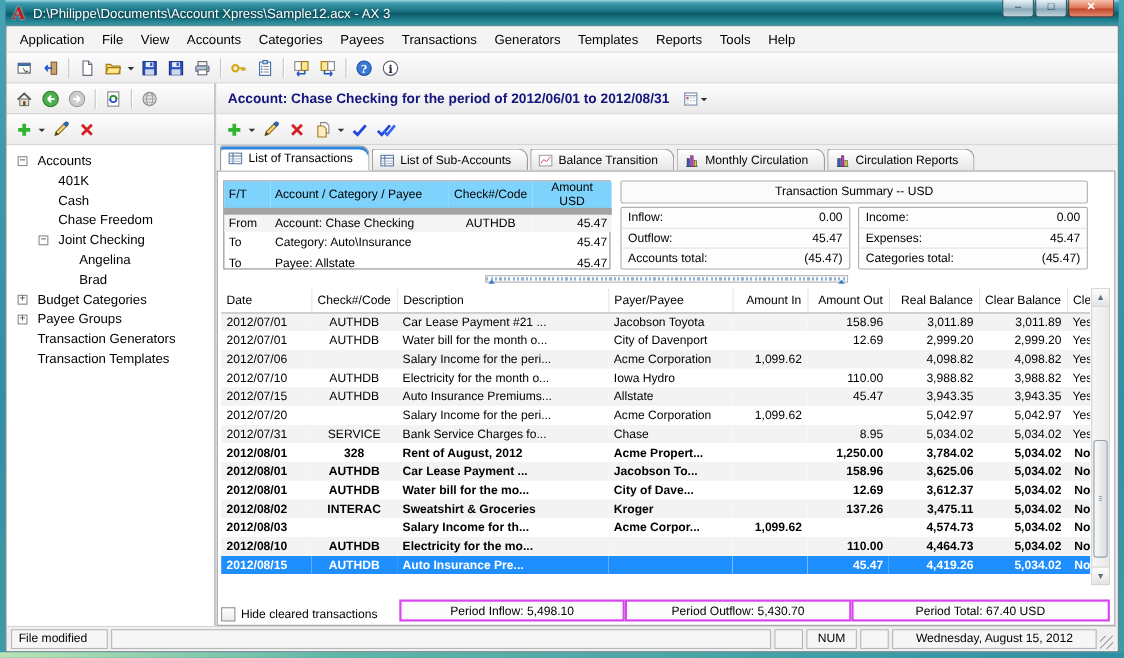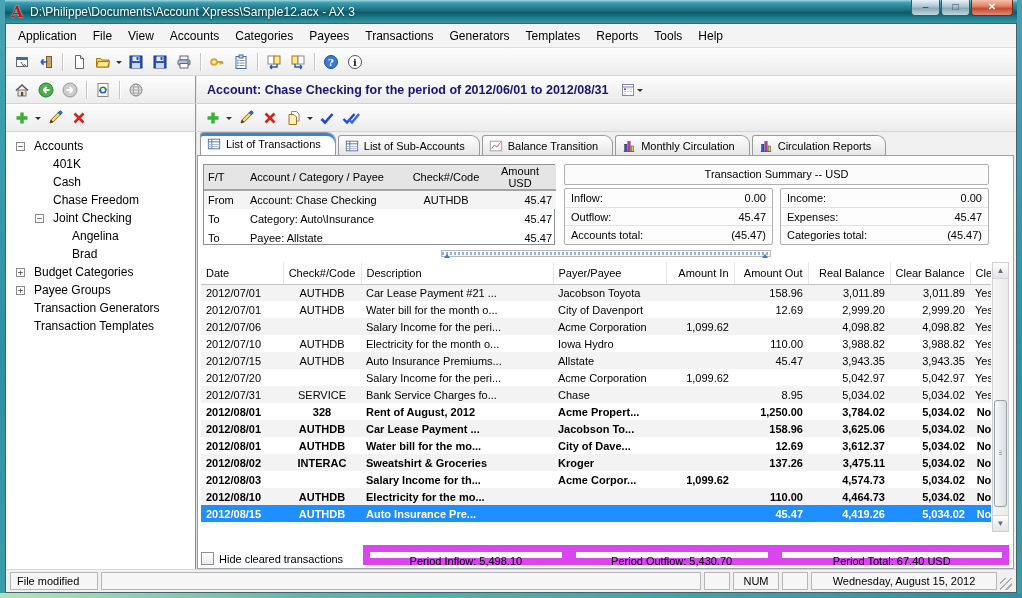--- a/index.html
+++ b/index.html
@@ -68,21 +68,21 @@
      background:linear-gradient(180deg,#fff,#e6e6e6); border:1px solid #9a9a9a; border-bottom:none;
      border-radius:3px 9px 0 0; position:relative;text-align:right; }
   .tab .ico svg { width:14px; height:14px; }
   .tab.active { height:23px; background:#fff; box-shadow:inset 0 3px 0 #2f86e0; z-index:2; }
 
   .tab-panel { flex:1; background:#fff; border:1px solid #9aa0a6; position:relative; margin:0 2px 0 0; }
 
   
   .ft-box { position:absolute; left:5px; top:8px; width:352px; height:81px; border:1px solid #8a9098; background:#fff; }
   .ft-table { width:100%; border-collapse:collapse; table-layout:fixed; font-size:11px; }
-  .ft-table th { font-weight:normal; height:21px; border-bottom:2px solid #a3a3a3; background:#e5e5e5; padding:0 4px;margin-top:33px; }
+  .ft-table th { font-weight:normal; height:21px; border-bottom:6px solid #a3a3a3; background:#7dd3fc; padding:0 4px;margin-top:33px; }
   .ft-table td { height:19px; padding:0 4px; white-space:nowrap; overflow:hidden; }
   .ft-table tr.alt td { background:#f4f4f4; }
   .t-l{text-align:left} .t-c{text-align:center} .t-r{text-align:right}
 
   
   .summary { position:absolute; left:366px; right:24px; top:8px; height:81px; }
   .sum-title { height:21px; border:1px solid #b0b0b0; border-radius:2px; background:#fbfbfb;
      text-align:center; line-height:19px; margin-bottom:3px; }
   .sum-cols { display:flex; gap:7px; height:57px; }
   .sum-box { flex:1; border:1px solid #b0b0b0; border-radius:2px; background:#fdfdfd; display:flex; flex-direction:column; }
@@ -114,21 +114,21 @@
   .vs-arrow.down { position:absolute; bottom:0; left:0; right:0; border-top:1px solid #d6d6d6; border-bottom:none; }
   .vs-thumb { position:absolute; left:1px; right:1px; top:51%; height:40%; border:1px solid #98a0a8; border-radius:3px;
     background:linear-gradient(90deg,#fafafa,#d9dde1); }
   .vs-thumb::after { content:""; position:absolute; left:4px; right:4px; top:50%; height:5px; transform:translateY(-50%);
     background:repeating-linear-gradient(180deg,#9aa4ac 0 1px,transparent 1px 2px); }
 
   
   .panel-footer { position:absolute; left:3px; right:4px; bottom:3px; height:24px; display:flex; align-items:flex-end; gap:0; }
   .chk-wrap { display:flex; align-items:center; gap:5px; width:162px; flex:none; }
   .checkbox { width:13px; height:13px; border:1px solid #8a9098; background:linear-gradient(180deg,#fff,#ececec); }
-  .pf-box { flex:1; height:20px; border:7px solid #d946ef; background:#fbfbfb; text-align:center; line-height:18px; white-space:nowrap; }
+  .pf-box { flex:1; height:20px; border:2px solid #d946ef; background:#fbfbfb; text-align:center; line-height:18px; white-space:nowrap; }
   .pf-box.wide { flex:1.15; }
 
   
   .statusbar { height:23px; background:#f0f0f0; border-top:1px solid #d8d8d8; display:flex; align-items:center;
      padding:0 4px; gap:3px; }
   .sb-panel { height:18px; border:1px solid #b6b6b6; background:#f6f6f6; line-height:16px; padding:0 6px; white-space:nowrap; }
   .sb-file { width:88px; }
   .sb-long { flex:1; }
   .sb-sm { width:26px; }
   .sb-num { width:46px; text-align:center; }

